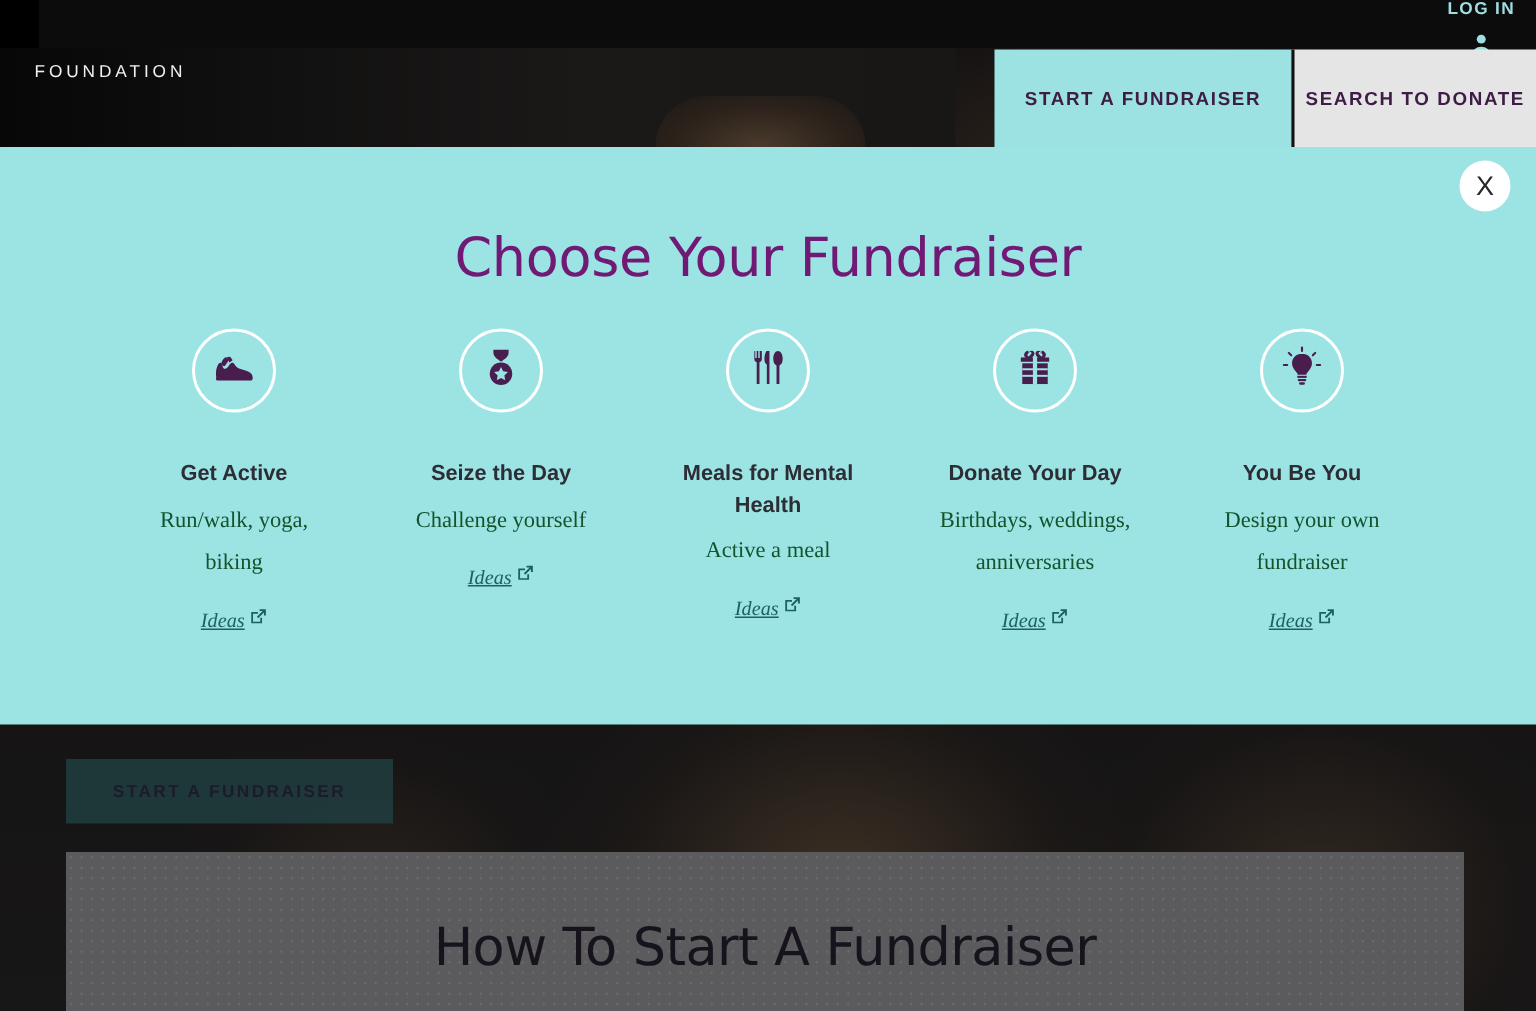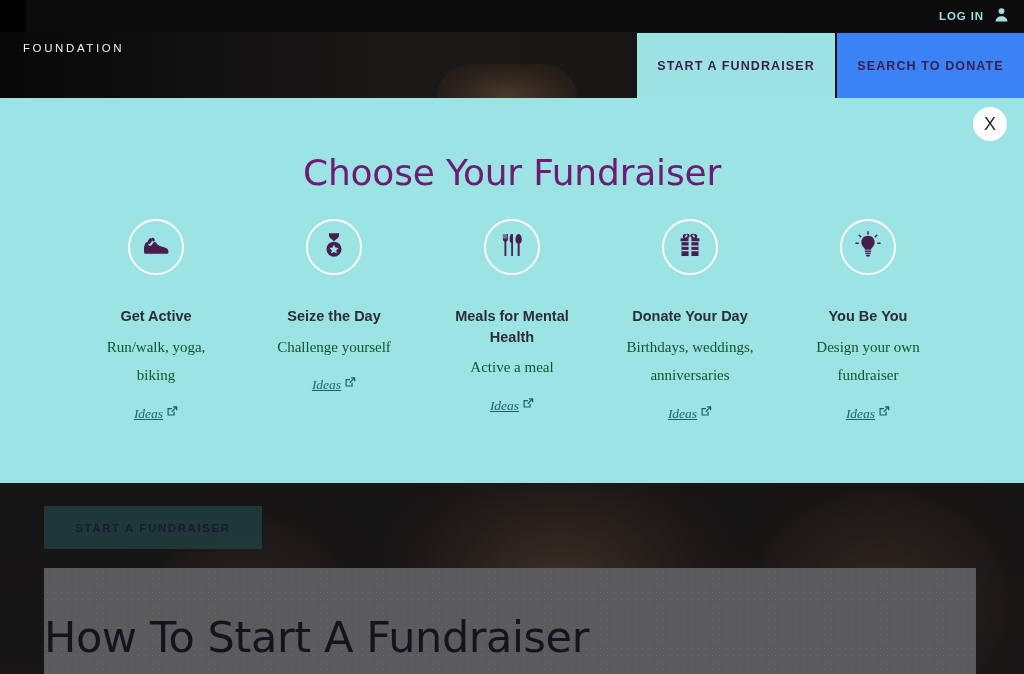--- a/index.html
+++ b/index.html
@@ -42,20 +42,21 @@
   .topstrip-edge {
     position: absolute; left: 0; top: 0; width: 26px; height: 32px;
     background: #000;
   }
 
   
   .loginbar {
     position: absolute; right: 0; top: 0; height: 32px;
     display: flex; align-items: center; gap: 9px;
     padding-right: 14px;
+    flex-direction: column;
   }
   .login-link {
     color: #9fdfe2; font-size: 11.5px; font-weight: 700;
     letter-spacing: 0.9px; text-decoration: none; cursor: pointer;
   }
   .avatar-icon { display: block; }
 
   
   .logo-block {
     position: absolute; left: 23px; top: 40px;
@@ -78,21 +79,21 @@
     position: absolute; top: 33px; right: 0; height: 65px;
     display: flex; align-items: stretch;
   }
   .nav-tab {
     display: flex; align-items: center; justify-content: center;
     font-size: 12.5px; font-weight: 700; letter-spacing: 1.1px;
     color: #3d1c46; cursor: pointer; border: 0;
     font-family: "Liberation Sans", sans-serif;
   }
   .nav-tab.active { background: #9ce2e2; width: 198px; }
-  .nav-tab.muted  { background: #3b82f6; width: 189px; border-left: 2px solid #111; }
+  .nav-tab.muted  { background: #e5e5e5; width: 163px; border-left: 2px solid #111; }
 
   
   .modal {
     position: absolute; left: 0; top: 98px; width: 1024px; height: 385px;
     background: #9ce3e3;
   }
   .close-btn {
     position: absolute; right: 17px; top: 9px;
     width: 34px; height: 34px; border-radius: 50%;
     background: #fff; border: 0;
@@ -155,22 +156,22 @@
   .gray-panel {
     position: absolute; left: 44px; top: 85px;
     width: 932px; height: 106px;
     background: #5b5b5d;
     background-image:
       radial-gradient(rgba(255,255,255,0.10) 0.7px, transparent 0.8px);
     background-size: 7px 7px;
     overflow: hidden;
   }
   .panel-heading {
-    margin-top: 44px;
-    font-size: 43px; color: #17131d; font-weight: 400;
+    text-align: center; margin-top: 44px;
+    font-size: 35px; color: #17131d; font-weight: 400;
     letter-spacing: -0.4px;
     font-family: "DejaVu Sans", sans-serif;
   }
 </style>
 </head>
 <body>
 
 <div class="page">
 
   <div class="hero-photo"></div>

